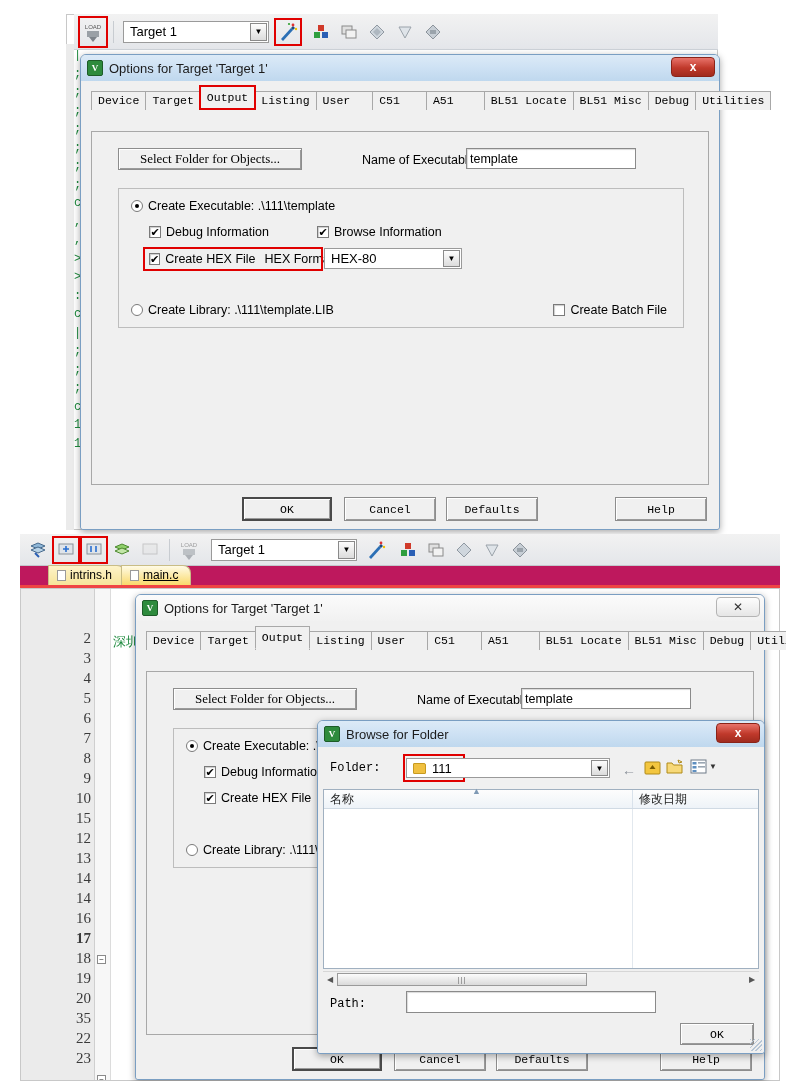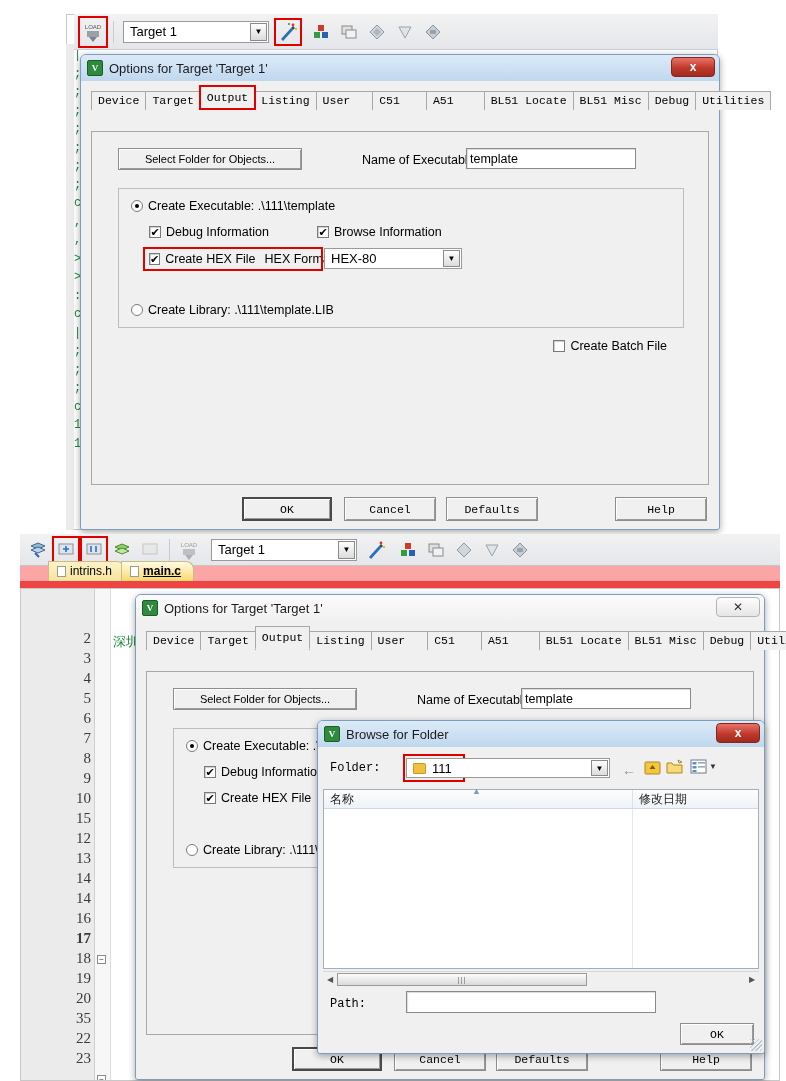--- a/index.html
+++ b/index.html
@@ -96,21 +96,21 @@
   .btn {
     font-family:"Liberation Mono", monospace;
     font-size:11.5px;
     background:#f0f0f0;
     border:1px solid #8d8d8d;
     box-shadow:inset 1px 1px 0 #fff, inset -1px -1px 0 #9a9a9a;
     display:flex; align-items:center; justify-content:center;
     color:#000;
   }
   .btn.def { border:2px solid #4a4a4a; }
-  .btn.sans { font-family:Liberation Sans, sans-serif; font-size:11px; }
+  .btn.sans { font-family:Liberation Serif, serif; font-size:13px; }
 
   .field {
     background:#fff; border:1px solid #8a8a8a;
     box-shadow:inset 1px 1px 1px rgba(0,0,0,.15);
     display:flex; align-items:center; padding-left:3px;
     font-size:12.5px; color:#000;
   }
   .grp { border:1px solid #bdbdbd; background:#f0f0f0; }
 
   .ck { width:12px; height:12px; border:1px solid #7a7a7a; background:#fff;
@@ -130,28 +130,28 @@
   .lnum { position:absolute; right:4px; font-family:"Liberation Serif",serif;
           font-size:15px; color:#3a3a3a; line-height:1; }
   .codeline { position:absolute; font-family:"Liberation Mono",monospace;
               font-size:13px; white-space:pre; line-height:1; }
   .c-pp  { color:#b08000; }
   .c-kw  { color:#2222cc; }
   .fold { position:absolute; width:9px; height:9px; border:1px solid #8a8a8a;
           background:#fff; font-size:8px; line-height:7px; text-align:center; color:#333; }
 
   
-  .ftabs { display:flex; align-items:flex-end; height:22px; background:#fca5a5;
-           border-bottom:7px solid #ef4444; padding-left:28px; }
+  .ftabs { display:flex; align-items:flex-end; height:22px; background:#be185d;
+           border-bottom:3px solid #ef4444; padding-left:28px; }
   .ftab { display:flex; align-items:center; gap:4px; padding:2px 12px 3px 8px;
           font-size:12px; border:1px solid #c9bd86; border-bottom:none;
           background:linear-gradient(#fdf3c8,#f6e49a);
           border-radius:0 8px 0 0; margin-right:-4px; }
   .ftab .page { width:9px; height:11px; background:#fff; border:1px solid #9a9a9a; }
-  .ftab.active { background:linear-gradient(#fffbe6,#f9d96b); z-index:2; font-weight:bold; }
+  .ftab.active { background:linear-gradient(#fffbe6,#f9d96b); z-index:2; font-weight:normal; }
 
   
   .lv-head { display:flex; height:19px; background:linear-gradient(#fdfdfd,#eef3f8);
              border-bottom:1px solid #d0dae4; font-size:12px; color:#222; }
   .lv-col { display:flex; align-items:center; padding-left:6px; position:relative; }
   .lv-col + .lv-col { border-left:1px solid #d9e2eb; }
 
   .scrollh { height:15px; background:#f0f0f0; border-top:1px solid #d6d6d6;
              display:flex; align-items:center; }
   .scroll-thumb { height:13px; background:linear-gradient(#fcfcfc,#dadada);
@@ -292,21 +292,21 @@
             <span class="lbl" style="margin-left:4px;">HEX Format:</span>
           </div>
           <div class="combo" style="position:absolute;left:205px;top:59px;width:138px;height:21px;">
             <span>HEX-80</span>
             <span class="arrow">▼</span>
           </div>
           <div class="row" style="position:absolute;left:12px;top:114px;">
             <span class="rb"></span>
             <span class="lbl">Create Library:  .\111\template.LIB</span>
           </div>
-          <div class="row" style="position:absolute;right:16px;top:114px;margin-top:36px;">
+          <div class="row" style="position:absolute;right:16px;top:114px;">
             <span class="ck"></span>
             <span class="lbl">Create Batch File</span>
           </div>
         </div>
       </div>
 
       <div style="position:absolute;left:10px;right:10px;bottom:8px;height:24px;">
         <div class="btn def" style="position:absolute;left:151px;top:0;width:90px;height:24px;">OK</div>
         <div class="btn" style="position:absolute;left:253px;top:0;width:92px;height:24px;">Cancel</div>
         <div class="btn" style="position:absolute;left:355px;top:0;width:92px;height:24px;">Defaults</div>

